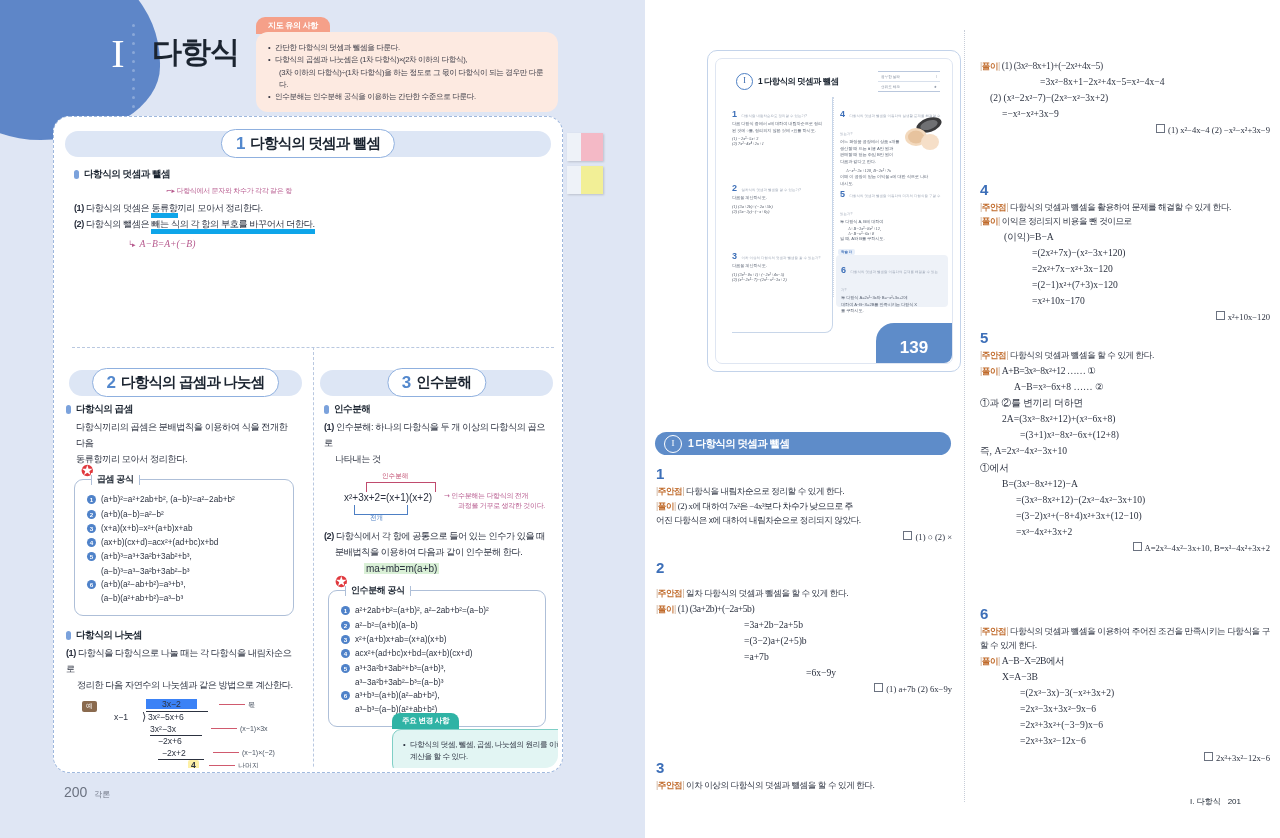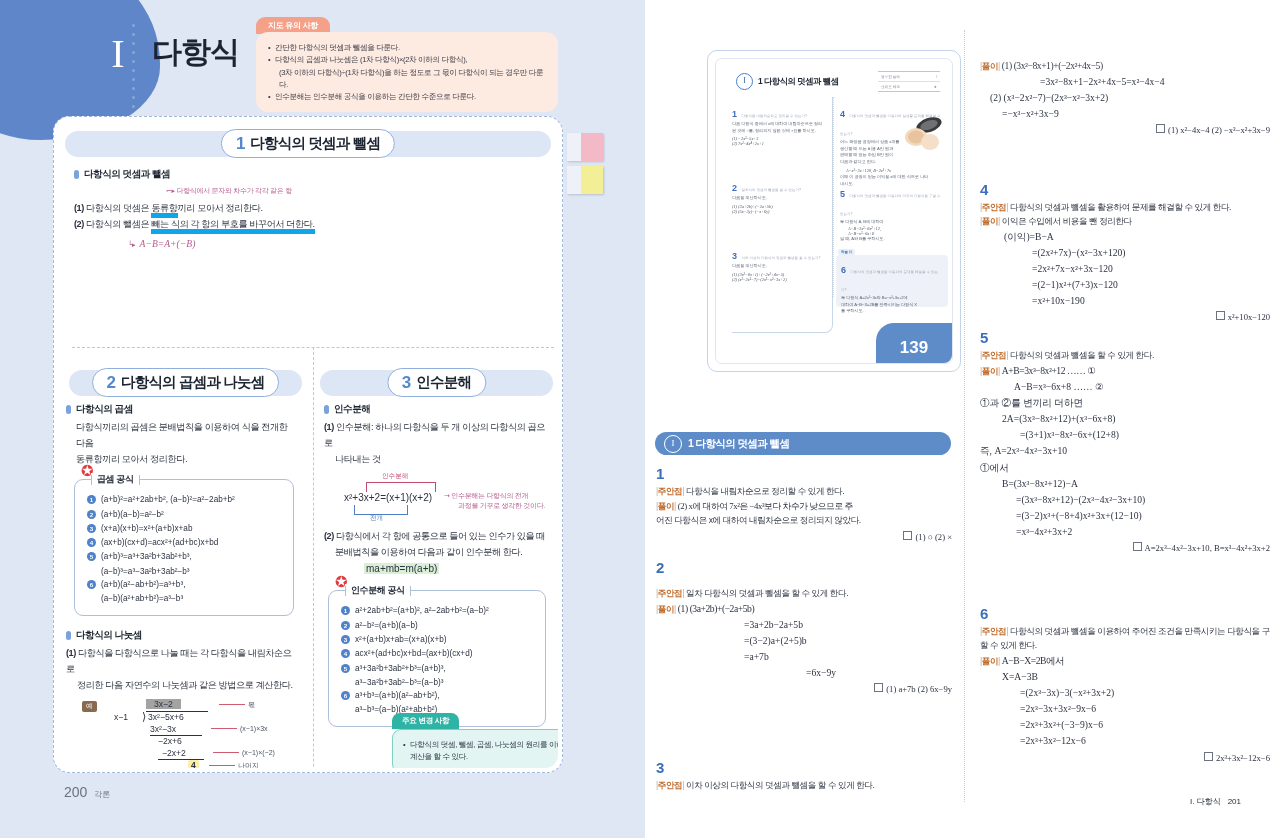--- a/index.html
+++ b/index.html
@@ -116,21 +116,21 @@
     font-size:6.2px;line-height:9px;text-align:center;margin-top:2px;font-weight:bold;
   }
   .fcont{padding-left:14px;font-size:8.2px;color:#2c3240;line-height:1.62;}
 
   
   .divwrap{position:relative;margin:6px 0 4px 16px;font-size:8.6px;color:#2c3240;}
   .ex-chip{
     display:inline-block;background:#8a6a4e;color:#fff;font-size:6.5px;
     padding:1px 4px;border-radius:2px;vertical-align:top;
   }
-  .hl-y{background:#a3a3a3;padding:0 8px;}
+  .hl-y{background:#3b82f6;padding:0 16px;}
   .hl-y2{background:#fdf0a6;padding:0 3px;border-radius:2px;}
   .arrow-note{font-size:7px;color:#4b5563;}
   .lead{display:inline-block;width:26px;border-top:1px solid #d05a6e;vertical-align:middle;margin:0 3px;}
 
   
   .chgbox{
     position:absolute;left:334px;top:608px;width:214px;
     background:#e2f5f3;border:1px solid #7fcfc6;border-radius:9px;
     padding:9px 10px;box-sizing:border-box;
   }
@@ -622,27 +622,27 @@
     </div>
 
     <div class="abs" style="left:340px;top:182px;width:290px;">
       <div class="qnum">4</div>
       <div class="tagline" style="margin-top:4px;">
         <span class="kw-bar">|</span><span class="kw">주안점</span><span class="kw-bar">|</span>
         <span>다항식의 덧셈과 뺄셈을 활용하여 문제를 해결할 수 있게 한다.</span>
       </div>
       <div class="tagline">
         <span class="kw-bar">|</span><span class="kw">풀이</span><span class="kw-bar">|</span>
-        <span>이익은 수입에서 비용을 뺀 정리한다</span>
+        <span>이익은 정리되지 비용을 뺀 것이므로</span>
       </div>
       <div class="mline" style="padding-left:24px;">(이익)=B−A</div>
       <div class="mline" style="padding-left:52px;">=(2x²+7x)−(x²−3x+120)</div>
       <div class="mline" style="padding-left:52px;">=2x²+7x−x²+3x−120</div>
       <div class="mline" style="padding-left:52px;">=(2−1)x²+(7+3)x−120</div>
-      <div class="mline" style="padding-left:52px;">=x²+10x−190</div>
+      <div class="mline" style="padding-left:52px;">=x²+10x−170</div>
       <div class="ans" style="margin-top:2px;"><span class="ansbox"></span><span>x²+10x−120</span></div>
     </div>
 
     <div class="abs" style="left:340px;top:330px;width:290px;">
       <div class="qnum">5</div>
       <div class="tagline" style="margin-top:4px;">
         <span class="kw-bar">|</span><span class="kw">주안점</span><span class="kw-bar">|</span>
         <span>다항식의 덧셈과 뺄셈을 할 수 있게 한다.</span>
       </div>
       <div class="tagline">

